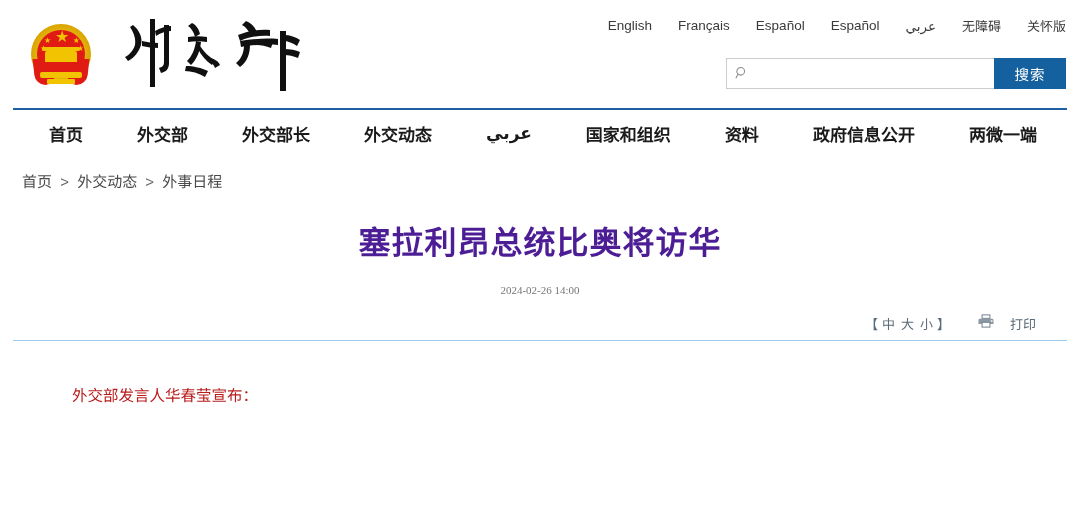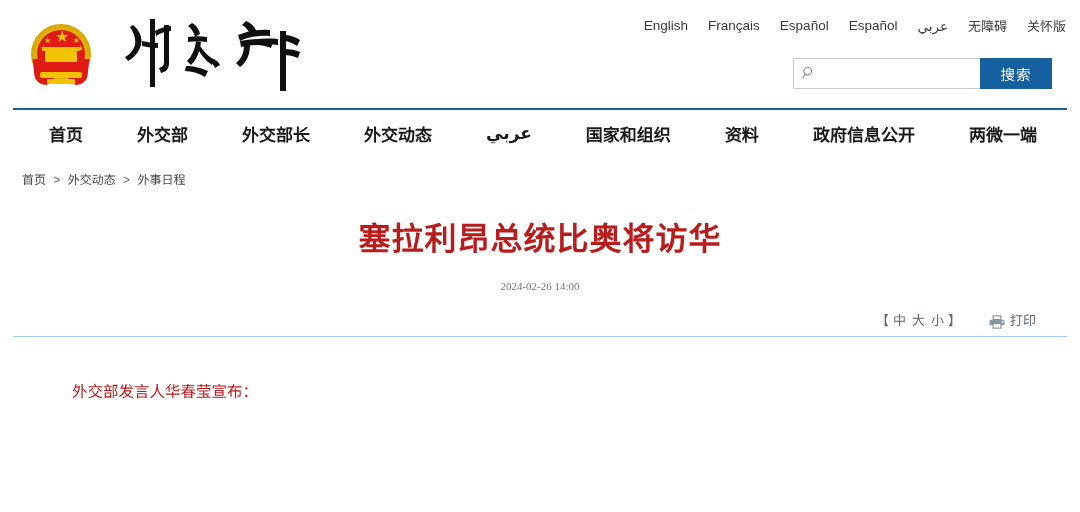--- a/index.html
+++ b/index.html
@@ -114,37 +114,37 @@
     align-items: center;
   }
   .wordmark svg { display: block; }
 
   .lang-bar {
     position: absolute;
     right: 14px;
     top: 16px;
     display: flex;
     align-items: center;
-    gap: 20px;
+    gap: 26px;
     font-size: 13.5px;
     color: #3a3a3a;
     justify-content: flex-end;
   }
   .lang-bar .lang {
     white-space: nowrap;
     cursor: pointer;
   }
   .lang-bar .lang.cn { font-size: 13px; }
 
   .search-wrap {
     position: absolute;
-    right: 28px;
+    right: 14px;
     top: 58px;
     display: flex;
-    width: 259px;
+    width: 340px;
     height: 31px;
   }
   .search-field {
     flex: 1;
     position: relative;
     border: 1px solid #cccccc;
     border-right: none;
     background: #fff;
     box-sizing: border-box;
   }
@@ -193,33 +193,33 @@
     font-size: 17px;
     font-weight: bold;
     color: #1a1a1a;
     white-space: nowrap;
     cursor: pointer;
   }
 
   
   .breadcrumb {
     margin: 14px 0 0 22px;
-    font-size: 12px;
+    font-size: 15px;
     color: #4a4a4a;
   }
   .breadcrumb .crumb { cursor: pointer; }
   .breadcrumb .sep { margin: 0 4px; color: #666; }
 
   
   .article-title {
     margin-top: 26px;
     text-align: center;
     font-size: 32px;
     font-weight: bold;
-    color: #b91c1c;
+    color: #4c1d95;
     letter-spacing: 1px;
   }
   .article-date {
     margin-top: 16px;
     text-align: center;
     font-size: 11px;
     color: #777777;
     font-family: "Liberation Serif", serif;
   }
 
@@ -231,22 +231,22 @@
     gap: 26px;
     font-size: 13px;
     color: #5a6a78;
     padding-right: 30px;
     font-family: Liberation Mono, monospace;
   }
   .font-sizes { letter-spacing: 2px; color: #5b6b7a; cursor: default; }
   .font-sizes .fs { cursor: pointer; padding: 0 2px; }
   .print-link {
     display: flex;
-    align-items: flex-end;
-    gap: 5px;
+    align-items: flex-start;
+    gap: 16px;
     cursor: pointer;
     color: #5a6a78;
   }
   .printer-icon { width: 16px; height: 14px; display: block; }
 
   .divider {
     margin: 7px 13px 0 13px;
     height: 1px;
     background: #9ecdf0;
   }

